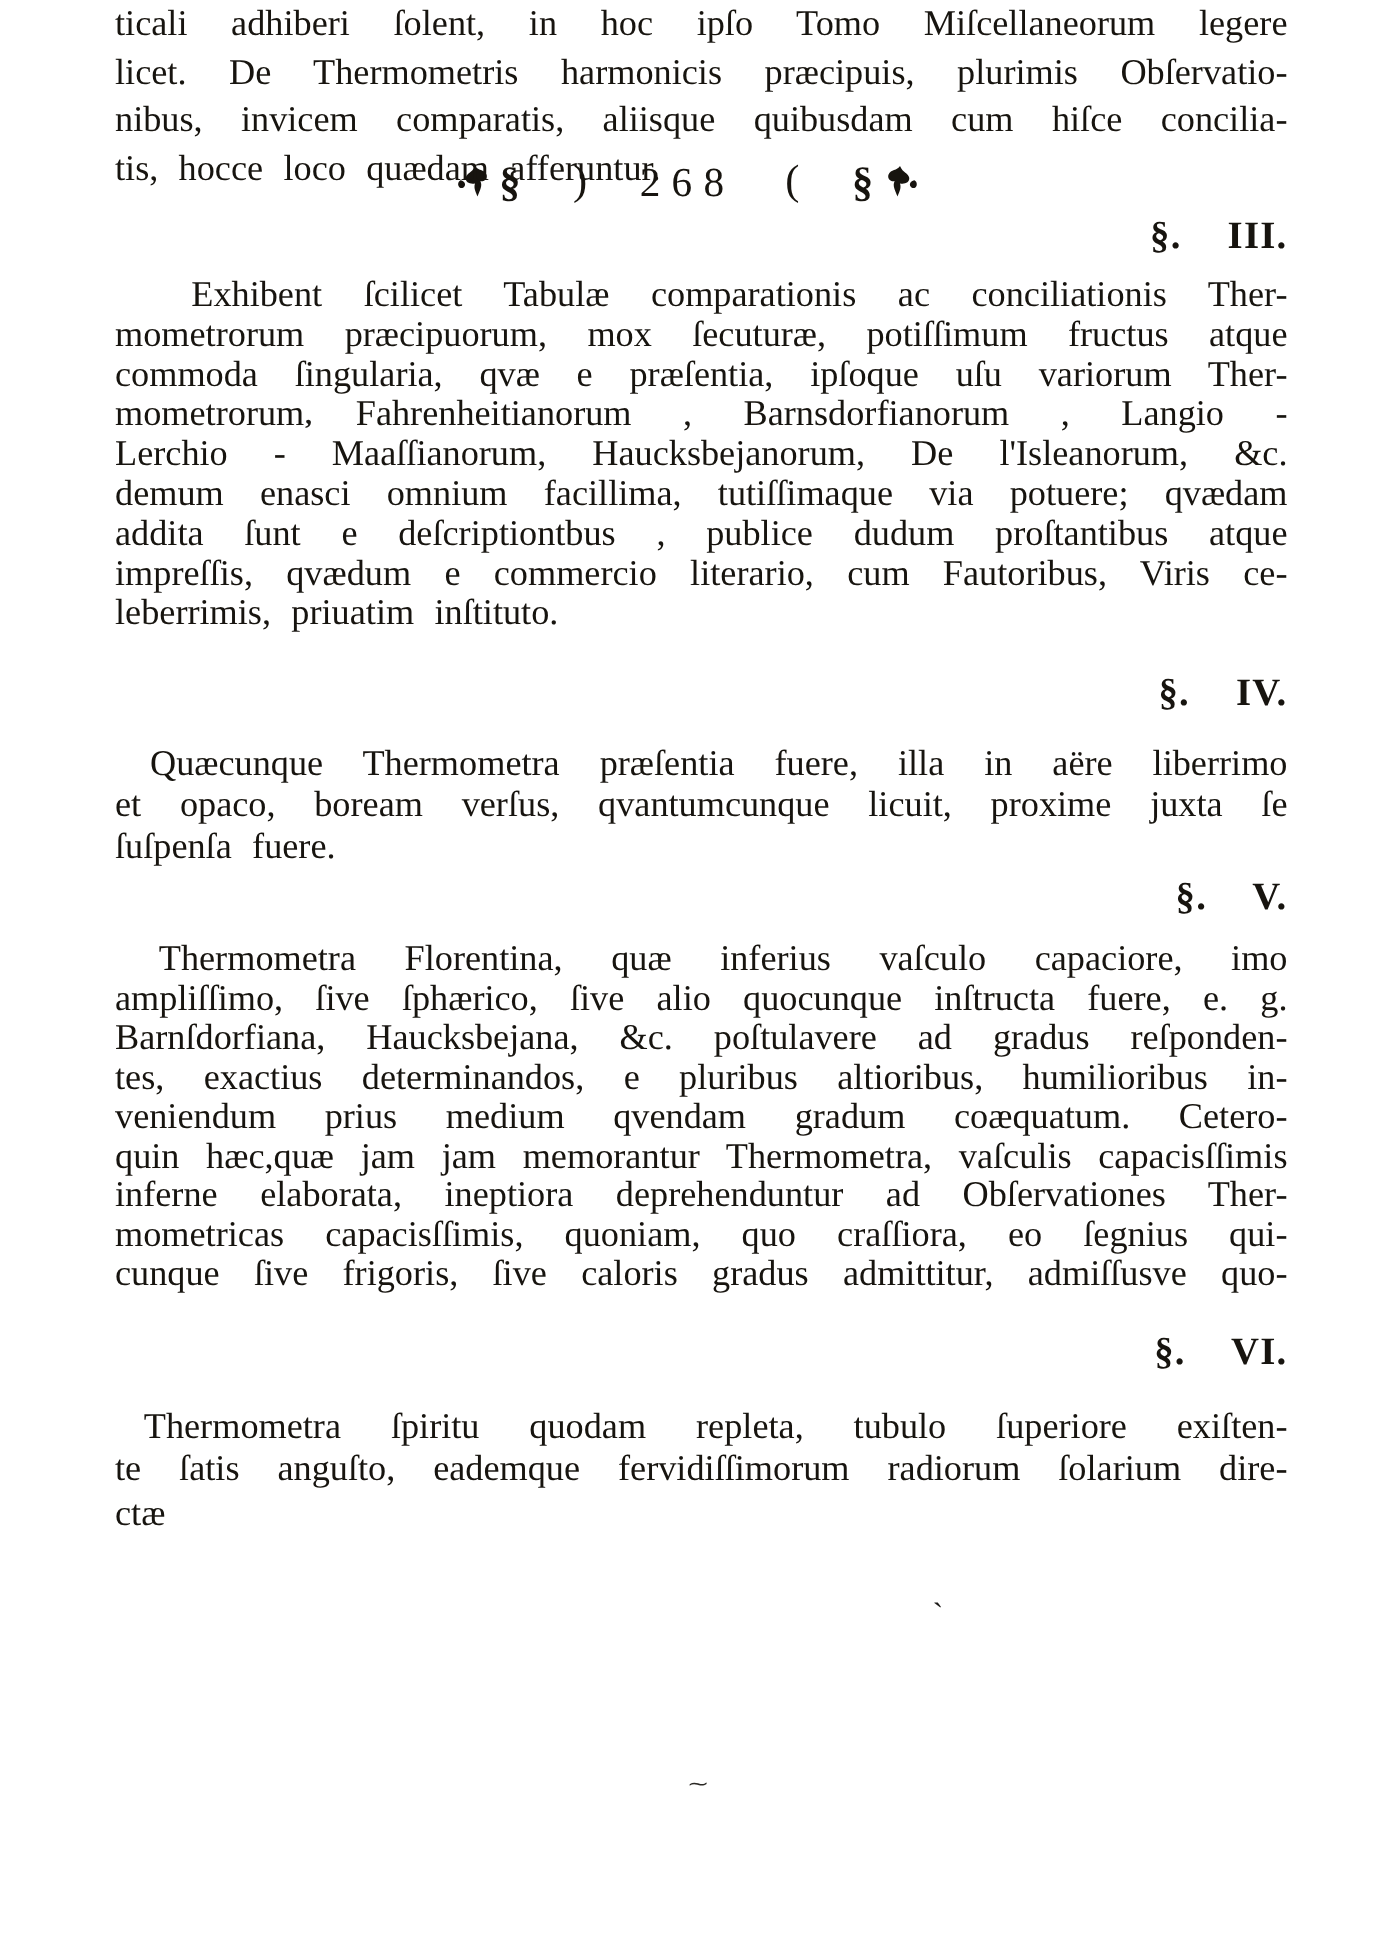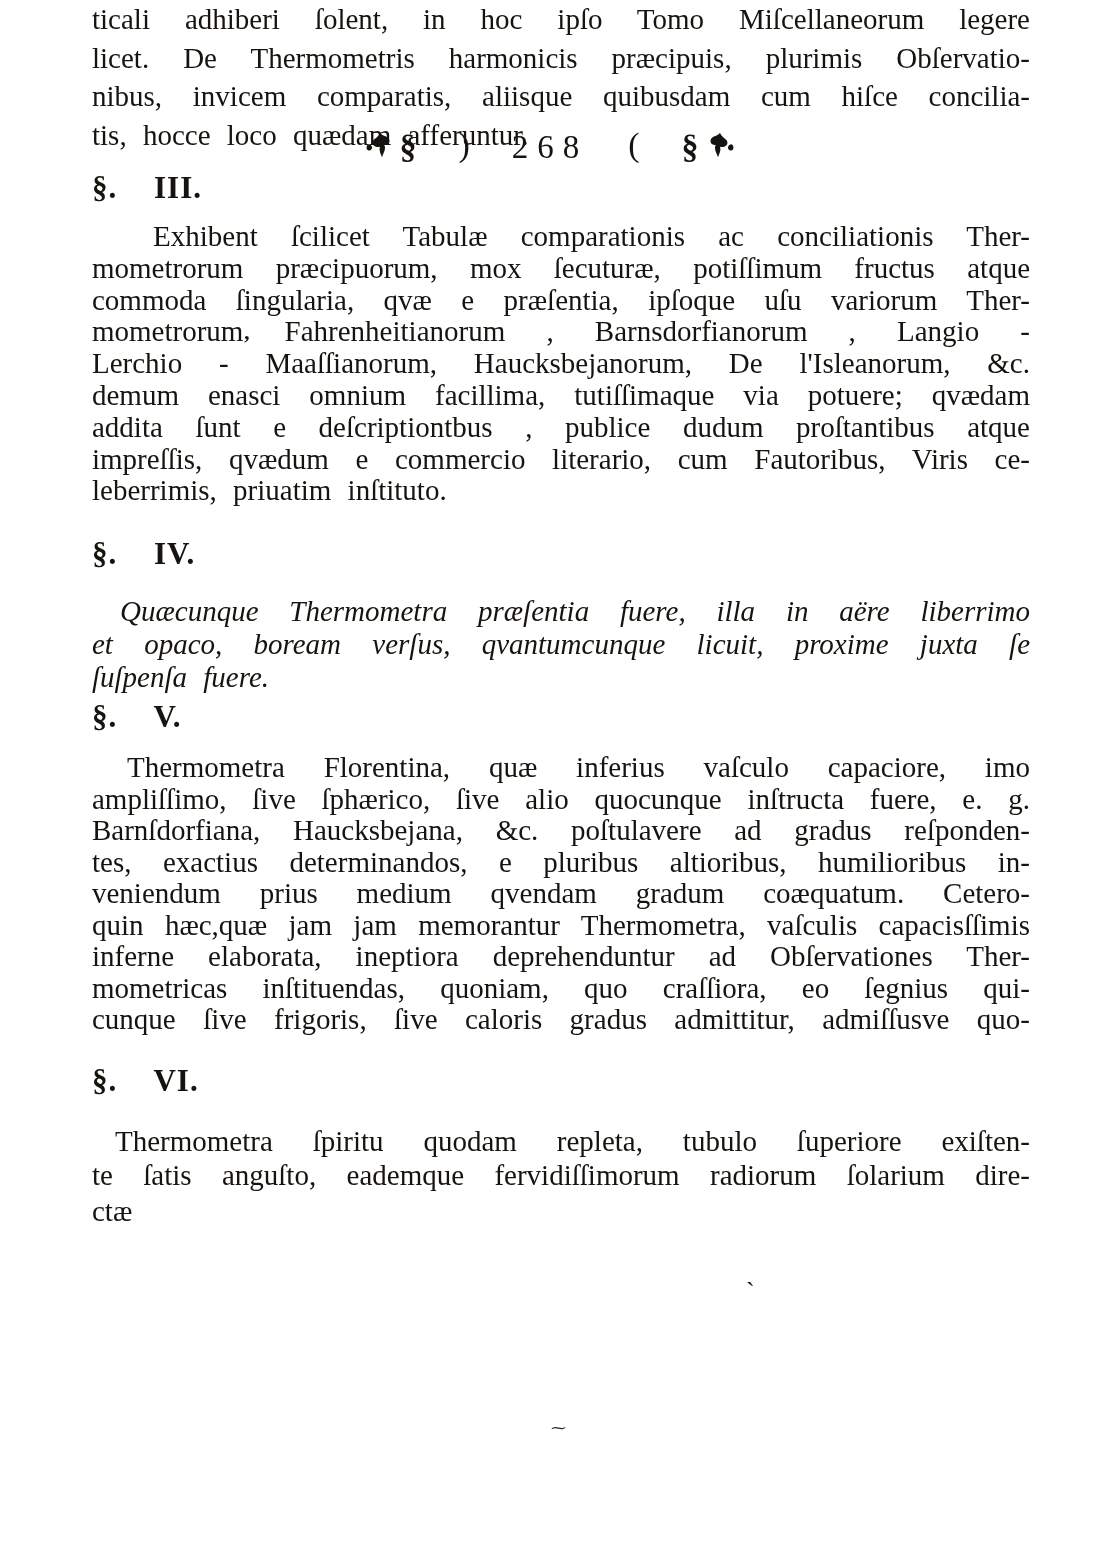--- a/index.html
+++ b/index.html
@@ -63,35 +63,35 @@
   }
   .ln.last {
     text-align-last: left;
     word-spacing: 9px;
   }
   
   .p0 { }
   .p0 .ln { line-height: 38.5px; }
   .p1 { margin-top: 13px; }
   .p1 .ln { line-height: 31.8px; }
-  .p2 { margin-top: 21px; font-style: italic; }
+  .p2 { margin-top: 21px; }
   .p2 .ln { line-height: 33px; }
   .p3 { margin-top: 15px; }
   .p3 .ln { line-height: 31.5px; }
   .p4 { margin-top: 23px; }
   .p4 .ln { line-height: 34px; }
 
   .indent-61 .ln:first-child { text-indent: 61px; }
   .indent-28 .ln:first-child { text-indent: 28px; }
   .indent-35 .ln:first-child { text-indent: 35px; }
   .indent-23 .ln:first-child { text-indent: 23px; }
 
   
   .sec-heading {
-    text-align: left;
+    text-align: right;
     font-size: 31px;
     line-height: 40px;
     font-weight: bold;
     word-spacing: 28px;
     letter-spacing: 1px;
   }
   .h-iii { margin-top: 14px; }
   .h-iv  { margin-top: 27px; }
   .h-v   { margin-top: 3px;  }
   .h-vi  { margin-top: 25px; }
@@ -172,21 +172,21 @@
 
     <div class="sec-heading h-v">§. V.</div>
     <div class="para p3 indent-35">
       <div class="ln">Thermometra Florentina, quæ inferius vaſculo capaciore, imo</div>
       <div class="ln">ampliſſimo, ſive ſphærico, ſive alio quocunque inſtructa fuere, e. g.</div>
       <div class="ln">Barnſdorfiana, Haucksbejana, &amp;c. poſtulavere ad gradus reſponden-</div>
       <div class="ln">tes, exactius determinandos, e pluribus altioribus, humilioribus in-</div>
       <div class="ln">veniendum prius medium qvendam gradum coæquatum.  Cetero-</div>
       <div class="ln">quin hæc,quæ jam jam memorantur Thermometra, vaſculis capacisſſimis</div>
       <div class="ln">inferne elaborata, ineptiora deprehenduntur ad Obſervationes Ther-</div>
-      <div class="ln">mometricas inſtituendas, quoniam, quo craſſiora, eo ſegnius qui-</div>
+      <div class="ln">mometricas capacisſſimis, quoniam, quo craſſiora, eo ſegnius qui-</div>
       <div class="ln">cunque ſive frigoris, ſive caloris gradus admittitur, admiſſusve quo-</div>
     </div>
 
     <div class="sec-heading h-vi">§. VI.</div>
     <div class="para p4 indent-23">
       <div class="ln">Thermometra ſpiritu quodam repleta, tubulo ſuperiore exiſten-</div>
       <div class="ln">te ſatis anguſto, eademque fervidiſſimorum radiorum ſolarium dire-</div>
     </div>
 
     <div class="catchword-row">ctæ</div>

